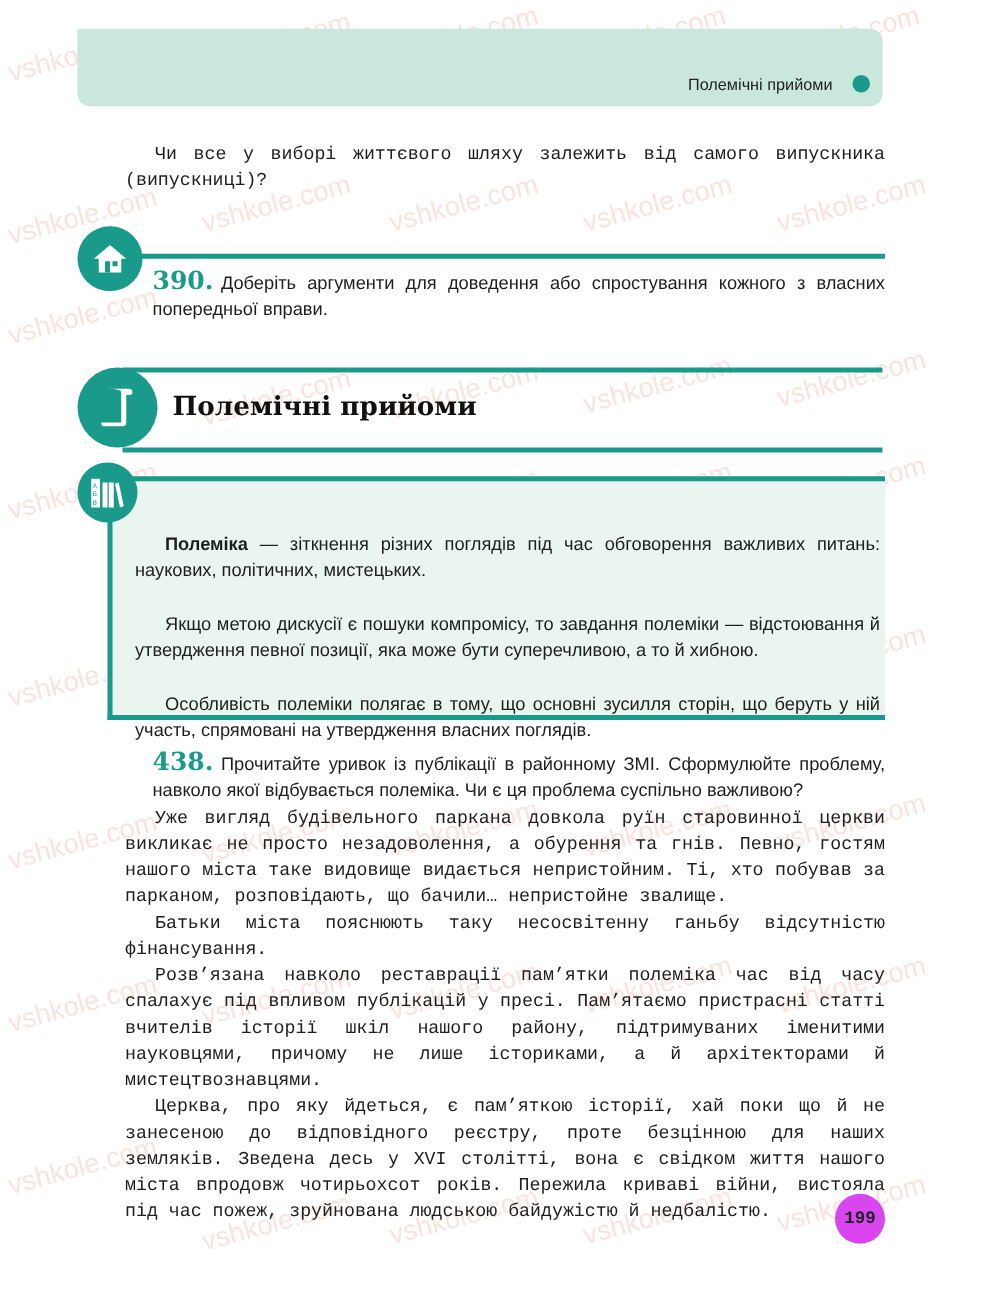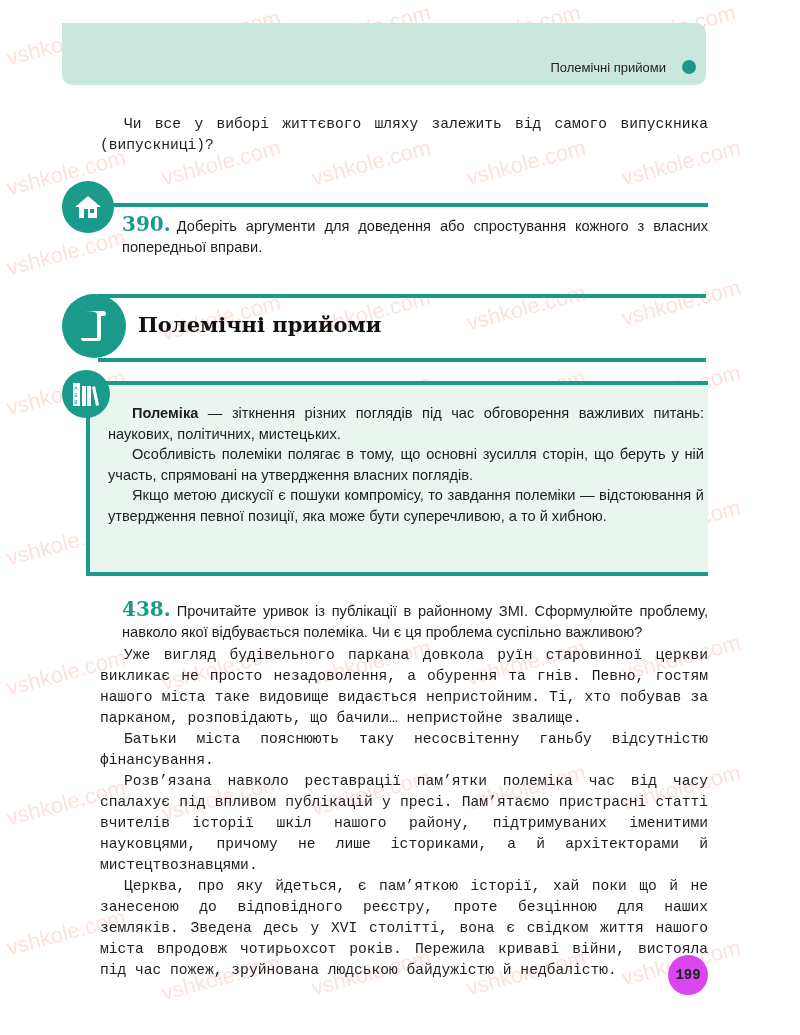--- a/index.html
+++ b/index.html
@@ -14,21 +14,21 @@
   .indent { text-indent:24px; }
   .q-block { left:100px; top:114px; width:608px; }
   .circle-icon { position:absolute; width:52px; height:52px; border-radius:50%; background:#1a9a8a; display:flex; align-items:center; justify-content:center; z-index:3; }
   .teal-line { position:absolute; height:4px; background:#1a9a8a; z-index:2; }
   .ex-num { font-family:"DejaVu Serif", serif; font-weight:bold; font-size:20px; color:#1a9a8a; margin-right:6px; }
   .sans-p { font-family:"Liberation Sans", sans-serif; font-size:14.6px; line-height:21px; margin:0; text-align:justify; }
   .section-box { position:absolute; left:98px; top:294px; width:608px; height:60px; border-top:4px solid #1a9a8a; border-bottom:4px solid #1a9a8a; z-index:2; }
   .section-title { position:absolute; left:40px; top:14px; font-family:"DejaVu Serif", serif; font-weight:bold; font-size:21px; color:#111; }
   .def-box { position:absolute; left:86px; top:381px; width:622px; height:195px; background:#e9f5ee; border-top:4px solid #1a9a8a; border-left:4px solid #1a9a8a; border-bottom:4px solid #1a9a8a; z-index:1; box-sizing:border-box; }
   .def-text { position:absolute; left:108px; top:403px; width:596px; z-index:2; }
-  .def-text .sans-p { font-size:14.6px; line-height:20.5px; }
+  .def-text .sans-p { font-size:14.6px; line-height:20.5px;margin-top:23px; }
   .page-num { position:absolute; left:668px; top:955px; width:40px; height:40px; border-radius:50%; background:#d946ef; display:flex; align-items:center; justify-content:center; font-family:Liberation Mono, monospace; font-weight:bold; font-size:14px; color:#222; z-index:2; }
 </style>
 </head>
 <body>
 
 <div class="watermarks">
   <span class="wm" style="left:5px;top:30px">vshkole.com</span>
   <span class="wm" style="left:160px;top:20px">vshkole.com</span>
   <span class="wm" style="left:310px;top:15px">vshkole.com</span>
   <span class="wm" style="left:460px;top:15px">vshkole.com</span>
@@ -112,22 +112,22 @@
     <text x="3.2" y="17" font-size="5" fill="#1a9a8a" font-family="DejaVu Sans, sans-serif">Б</text>
     <text x="3.2" y="24" font-size="5" fill="#1a9a8a" font-family="DejaVu Sans, sans-serif">В</text>
     <rect x="11" y="6" width="4" height="20" fill="#ffffff"></rect>
     <rect x="16" y="6" width="4" height="20" fill="#ffffff"></rect>
     <polygon points="21,7 24,6 28,25 25,26" fill="#ffffff"></polygon>
   </svg>
 </div>
 <div class="def-box"></div>
 <div class="def-text">
   <p class="sans-p indent"><b>Полеміка</b><span> — зіткнення різних поглядів під час обговорення важливих питань: наукових, політичних, мистецьких.</span></p>
+  <p class="sans-p indent">Якщо метою дискусії є пошуки компромісу, то завдання полеміки — відстоювання й утвердження певної позиції, яка може бути суперечливою, а то й хибною.</p>
   <p class="sans-p indent">Особливість полеміки полягає в тому, що основні зусилля сторін, що беруть у ній участь, спрямовані на утвердження власних поглядів.</p>
-  <p class="sans-p indent">Якщо метою дискусії є пошуки компромісу, то завдання полеміки — відстоювання й утвердження певної позиції, яка може бути суперечливою, а то й хибною.</p>
 </div>
 
 <div class="block" style="left:122px;top:599px;width:586px;">
   <p class="sans-p">
     <span class="ex-num">438.</span><span>Прочитайте уривок із публікації в районному ЗМІ. Сформулюйте проблему, навколо якої відбувається полеміка. Чи є ця проблема суспільно важливою?</span>
   </p>
 </div>
 
 <div class="block" style="left:100px;top:645px;width:608px;">
   <p class="serif-p indent">Уже вигляд будівельного паркана довкола руїн старовинної церкви викликає не просто незадоволення, а обурення та гнів. Певно, гостям нашого міста таке видовище видається непристойним. Ті, хто побував за парканом, розповідають, що бачили… непристойне звалище.</p>

